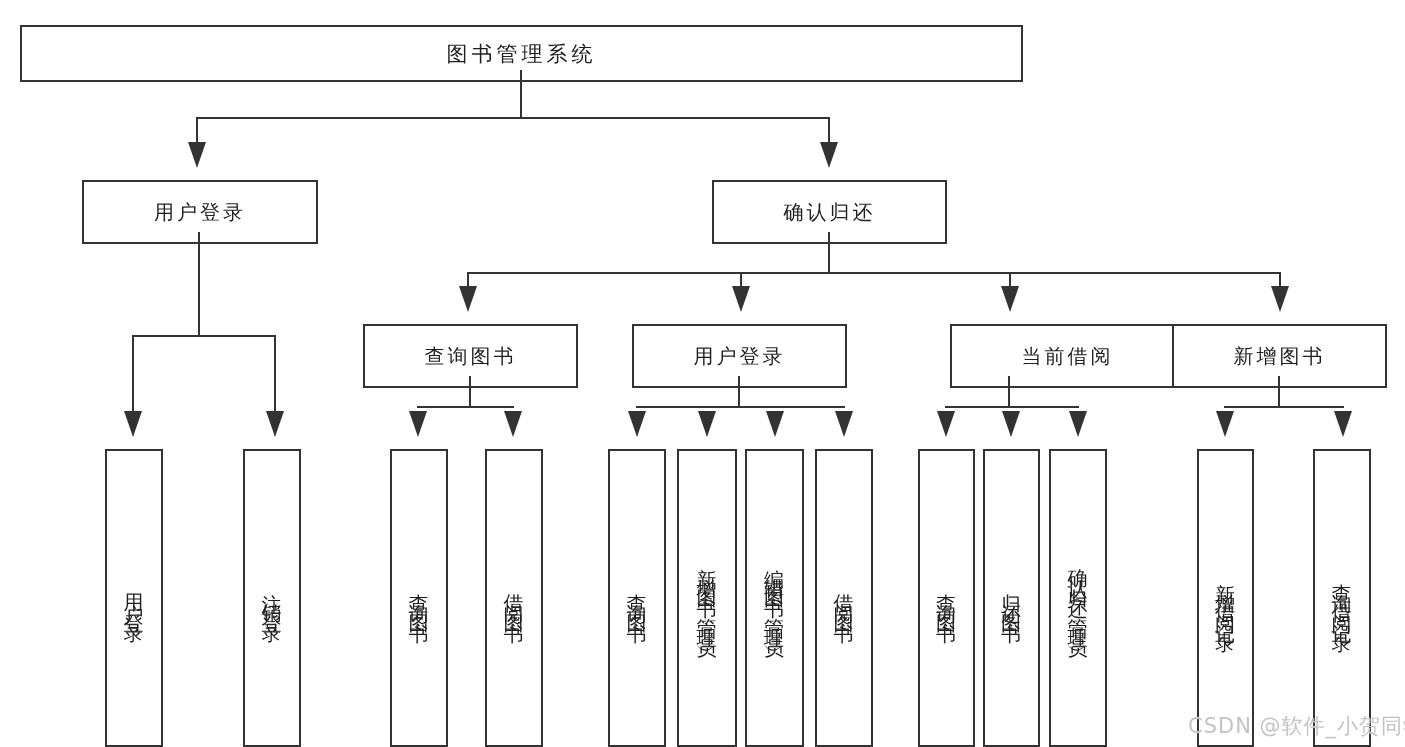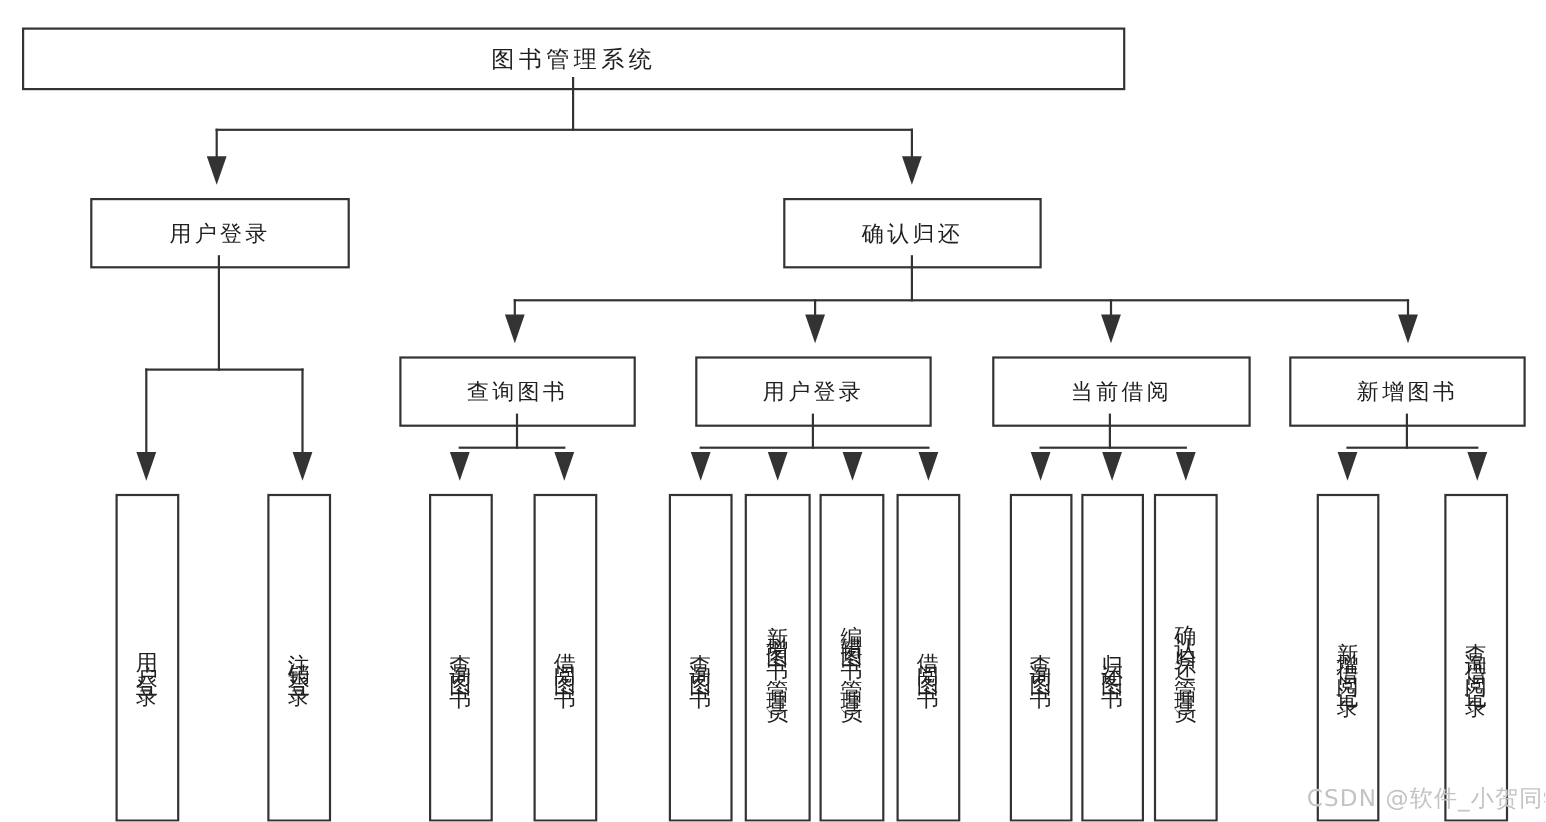--- a/index.html
+++ b/index.html
@@ -45,21 +45,21 @@
   <div class="box" style="left:712px;top:168px;width:235px;height:64px">
     <span class="lbl">确认归还</span>
   </div>
 
   <div class="box" style="left:363px;top:312px;width:215px;height:64px">
     <span class="lbl">查询图书</span>
   </div>
   <div class="box" style="left:632px;top:312px;width:215px;height:64px">
     <span class="lbl">用户登录</span>
   </div>
-  <div class="box" style="left:902px;top:312px;width:235px;height:64px">
+  <div class="box" style="left:950px;top:312px;width:235px;height:64px">
     <span class="lbl">当前借阅</span>
   </div>
   <div class="box" style="left:1172px;top:312px;width:215px;height:64px">
     <span class="lbl">新增图书</span>
   </div>
 
   <div class="box leaf" style="left:105px;top:437px;width:58px;height:298px">
     <span class="vtext">用户登录</span>
   </div>
   <div class="box leaf" style="left:243px;top:437px;width:58px;height:298px">

